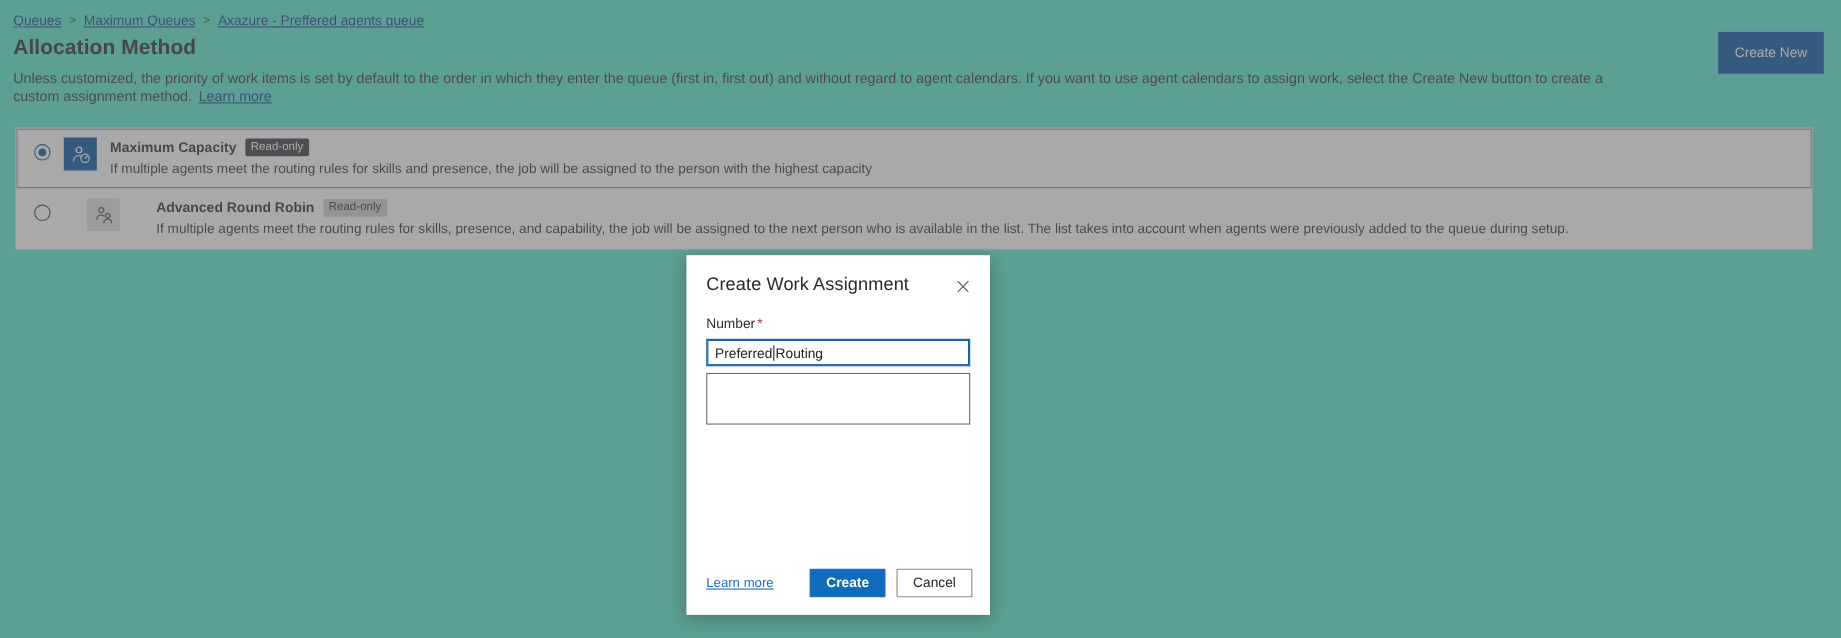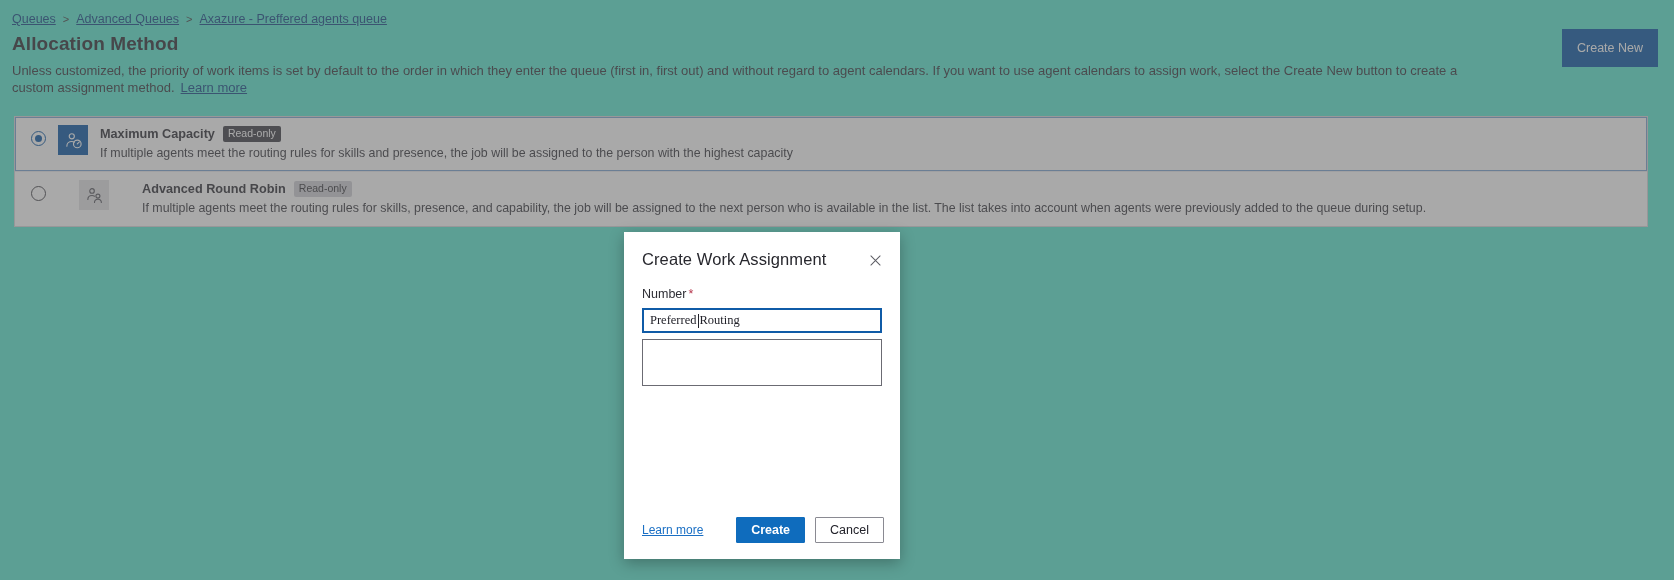--- a/index.html
+++ b/index.html
@@ -235,21 +235,20 @@
     border: 1px solid #0f5ba7;
     outline: 1px solid #0f5ba7;
     outline-offset: -2px;
     background: #ffffff;
     display: flex; align-items: center;
     padding: 0 7px;
     font-size: 12.5px;
     color: #22222a;
     position: relative;
     cursor: text;
-    font-family: Liberation Serif, serif;
   }
   .caret {
     display: inline-block;
     width: 1px;
     height: 14px;
     background: #22222a;
     margin: 0 1px;
     vertical-align: -2px;
   }
 
@@ -298,21 +297,21 @@
 </style>
 </head>
 <body>
 
 <div class="page">
   <div class="content">
 
     <div class="breadcrumb">
       <span class="crumb">Queues</span>
       <span class="crumb-sep">&gt;</span>
-      <span class="crumb">Advanced Queues</span>
+      <span class="crumb">Maximum Queues</span>
       <span class="crumb-sep">&gt;</span>
       <span class="crumb">Axazure - Preffered agents queue</span>
     </div>
 
     <div class="page-title">Allocation Method</div>
 
     <div class="page-desc">
       <span>Unless customized, the priority of work items is set by default to the order in which they enter the queue (first in, first out) and without regard to agent calendars. If you want to use agent calendars to assign work, select the Create New button to create a custom assignment method.</span><span class="inline-link">Learn more</span>
     </div>
 

